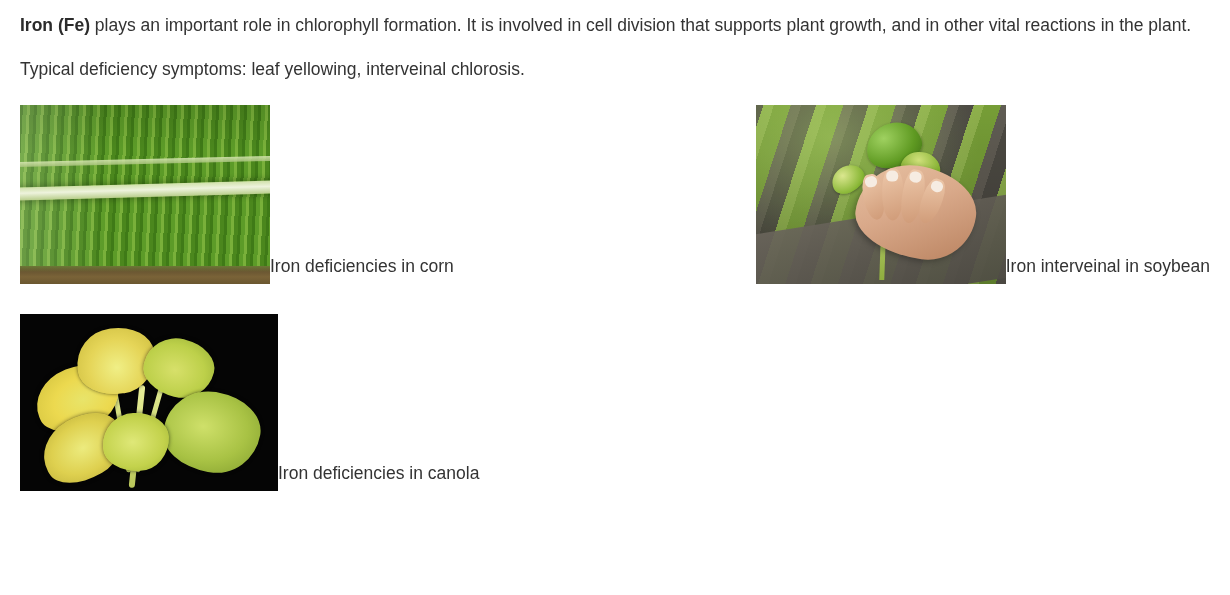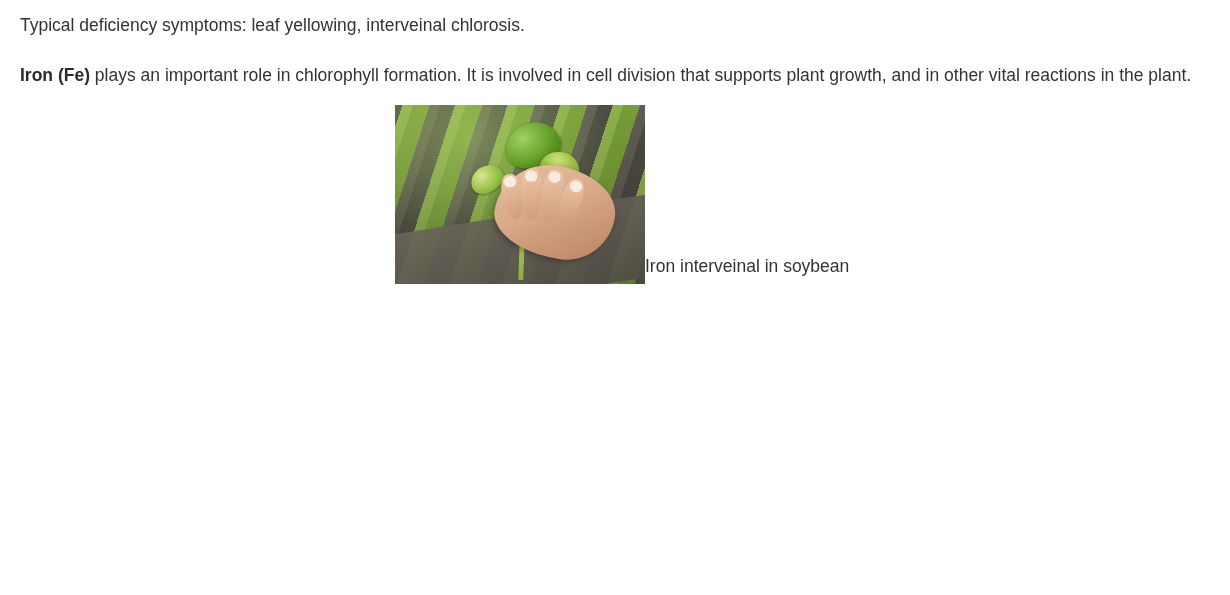--- a/index.html
+++ b/index.html
@@ -269,28 +269,37 @@
   }
   .cstem.s1 { left: 44%; top: 40%; width: 6px; height: 58%; transform: rotate(6deg); }
   .cstem.s2 { left: 38%; top: 34%; width: 5px; height: 56%; transform: rotate(-10deg); }
   .cstem.s3 { left: 50%; top: 32%; width: 5px; height: 58%; transform: rotate(16deg); }
 </style>
 </head>
 <body>
 
 <div class="page">
 
-  <p class="para second">Typical deficiency symptoms: leaf yellowing, interveinal chlorosis.</p>
-
   <p class="para first">
     <b>Iron (Fe)</b><span> plays an important role in chlorophyll formation. It is involved in cell division that supports plant growth, and in other vital reactions in the plant.</span>
   </p>
 
+  <p class="para second">Typical deficiency symptoms: leaf yellowing, interveinal chlorosis.</p>
+
   <div class="fig-row row1">
 
+    <div class="figure">
+      <span class="thumb corn">
+        <span class="corn-bg"></span>
+        <span class="corn-midrib2"></span>
+        <span class="corn-midrib"></span>
+        <span class="corn-soil"></span>
+      </span>
+      <span class="caption">Iron deficiencies in corn</span>
+    </div>
 
     <div class="spacer-mid"></div>
 
     <div class="figure">
       <span class="thumb soy">
         <span class="soy-bg"></span>
         <span class="soy-rows"></span>
         <span class="soy-dirt"></span>
         <span class="soy-plant-stem"></span>
         <span class="leaf l1"></span>
@@ -310,14 +319,31 @@
           <span class="finger f4">
               <span class="nail"></span>
             </span>
         </span>
       </span>
       <span class="caption">Iron interveinal in soybean</span>
     </div>
 
   </div>
 
+  <div class="fig-row row2">
+    <div class="figure">
+      <span class="thumb canola">
+        <span class="canola-bg"></span>
+        <span class="cstem s2"></span>
+        <span class="cstem s1"></span>
+        <span class="cstem s3"></span>
+        <span class="cleaf c1"></span>
+        <span class="cleaf c2"></span>
+        <span class="cleaf c3"></span>
+        <span class="cleaf c4"></span>
+        <span class="cleaf c5"></span>
+        <span class="cleaf c6"></span>
+      </span>
+      <span class="caption">Iron deficiencies in canola</span>
+    </div>
+  </div>
 
 </div>
 
 </body></html>

